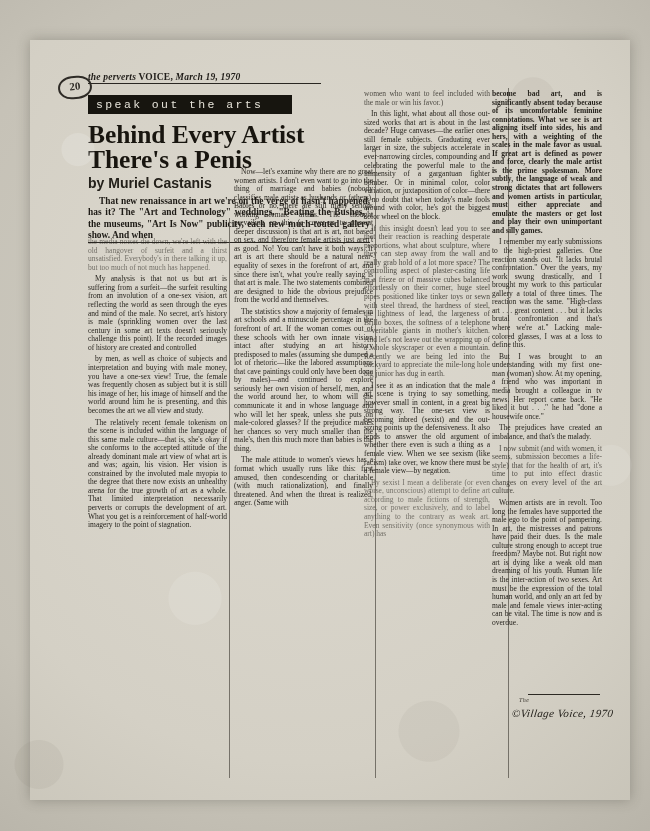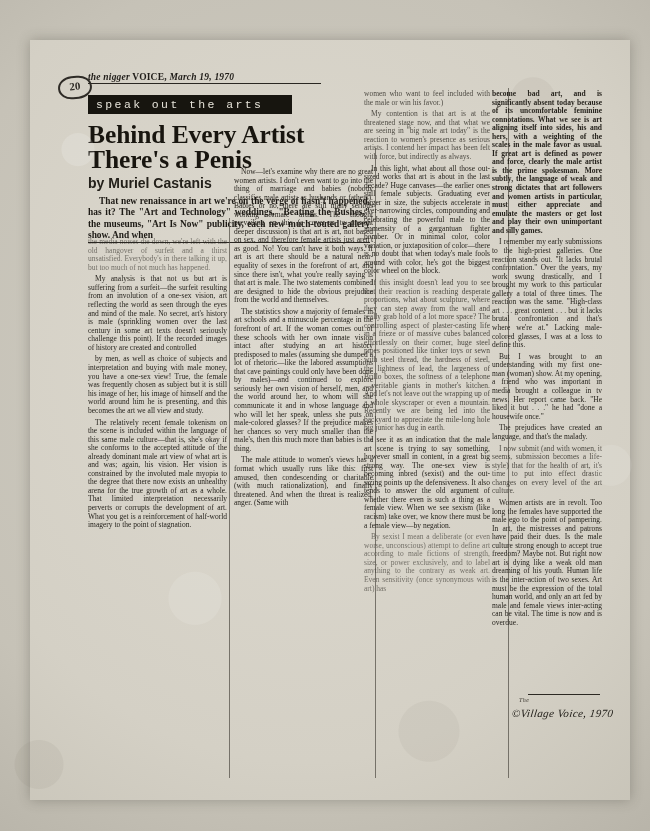--- a/index.html
+++ b/index.html
@@ -211,21 +211,21 @@
 <body>
 
 <div id="scan-page">
   <div id="paper-sheet"></div>
 
   <div id="article">
 
     <div id="page-number-mark">20</div>
 
     <div id="masthead">
-      <span class="mh-italic">the nigger</span>
+      <span class="mh-italic">the perverts</span>
       <span>VOICE,</span>
       <span class="mh-italic">March 19, 1970</span>
     </div>
 
     <div id="kicker-bar">speak out the arts</div>
 
     <div id="headline">
       <div>Behind Every Artist</div>
       <div>There's a Penis</div>
     </div>
@@ -249,32 +249,31 @@
       </div>
 
       <div class="col" id="col2">
         <p>Now—let's examine why there are no great women artists. I don't even want to go into the thing of marriage and babies (nobody classifies male artist: as husbands or fathers). Babies or no, there are still many serious working female artists. The thought prevailing on this (a cover-up to prevent deeper discussion) is that art is art, not based on sex, and therefore female artists just aren't as good. No! You can't have it both ways. If art is art there should be a natural near-equality of sexes in the forefront of art, and since there isn't, what you're really saying is that art is male. The two statements combined are designed to hide the obvious prejudice from the world and themselves.</p>
         <p>The statistics show a majority of females in art schools and a minuscule percentage in the forefront of art. If the woman comes out of these schools with her own innate vision intact after studying an art history predisposed to males (assuming she dumped a lot of rhetoric—like the labored assumptions that cave paintings could only have been done by males)—and continued to explore seriously her own vision of herself, men, and the world around her, to whom will she communicate it and in whose language and who will let her speak, unless she puts on male-colored glasses? If the prejudice makes her chances so very much smaller than the male's, then this much more than babies is the thing.</p>
         <p>The male attitude to women's views has a format which usually runs like this: first amused, then condescending or charitable (with much rationalization), and finally threatened. And when the threat is realized, anger. (Same with</p>
       </div>
 
       <div class="col" id="col3">
         <p class="noind semi">women who want to feel included with the male or win his favor.)</p>
-        <p class="semi">My contention is that art is at the threatened stage now, and that what we are seeing in "big male art today" is the reaction to women's presence as serious artists. I contend her impact has been felt with force, but indirectly as always.</p>
         <p>In this light, what about all those out-sized works that art is about in the last decade? Huge canvases—the earlier ones still female subjects. Graduating ever larger in size, the subjects accelerate in ever-narrowing circles, compounding and celebrating the powerful male to the immensity of a gargantuan fighter bomber. Or in minimal color, color variation, or juxtaposition of color—there is no doubt that when today's male fools around with color, he's got the biggest color wheel on the block.</p>
         <p class="semi">If this insight doesn't lead you to see that their reaction is reaching desperate proportions, what about sculpture, where they can step away from the wall and really grab hold of a lot more space? The controlling aspect of plaster-casting life in a frieze or of massive cubes balanced effortlessly on their corner, huge steel pipes positioned like tinker toys or sewn with steel thread, the hardness of steel, the lightness of lead, the largeness of Brillo boxes, the softness of a telephone—veritable giants in mother's kitchen. And let's not leave out the wrapping up of a whole skyscraper or even a mountain. Recently we are being led into the backyard to appreciate the mile-long hole big junior has dug in earth.</p>
         <p>I see it as an indication that the male art scene is trying to say something, however small in content, in a great big strong way. The one-sex view is becoming inbred (sexist) and the out-sizing points up the defensiveness. It also tends to answer the old argument of whether there even is such a thing as a female view. When we see sexism (like racism) take over, we know there must be a female view—by negation.</p>
         <p class="faded">By sexist I mean a deliberate (or even worse, unconscious) attempt to define art according to male fictions of strength, size, or power exclusively, and to label anything to the contrary as weak art. Even sensitivity (once synonymous with art) has</p>
       </div>
 
       <div class="col" id="col4">
         <p class="noind bolder">become bad art, and is significantly absent today because of its uncomfortable feminine connotations. What we see is art aligning itself into sides, his and hers, with a weighting of the scales in the male favor as usual. If great art is defined as power and force, clearly the male artist is the prime spokesman. More subtly, the language of weak and strong dictates that art followers and women artists in particular, must either appreciate and emulate the masters or get lost and play their own unimportant and silly games.</p>
         <p>I remember my early submissions to the high-priest galleries. One reaction stands out. "It lacks brutal confrontation." Over the years, my work swung drastically, and I brought my work to this particular gallery a total of three times. The reaction was the same. "High-class art . . . great content . . . but it lacks brutal confrontation and that's where we're at." Lacking male-colored glasses, I was at a loss to define this.</p>
         <p>But I was brought to an understanding with my first one-man (woman) show. At my opening, a friend who was important in media brought a colleague in tv news. Her report came back. "He liked it but . . ." he had "done a housewife once."</p>
-        <p>The prejudices have created an language, and that's the malady.</p>
+        <p>The prejudices have created an imbalance, and that's the malady.</p>
         <p class="semi">I now submit (and with women, it seems, submission becomes a life-style) that for the health of art, it's time to put into effect drastic changes on every level of the art culture.</p>
         <p>Women artists are in revolt. Too long the females have supported the male ego to the point of pampering. In art, the mistresses and patrons have paid their dues. Is the male culture strong enough to accept true freedom? Maybe not. But right now art is dying like a weak old man dreaming of his youth. Human life is the inter-action of two sexes. Art must be the expression of the total human world, and only an art fed by male and female views inter-acting can be vital. The time is now and is overdue.</p>
       </div>
     </div>
 
     <div id="signature">
       <div class="sig-rule"></div>
       <div id="sig-the">The</div>
       <div id="sig-main">©Village Voice, 1970</div>
     </div>

